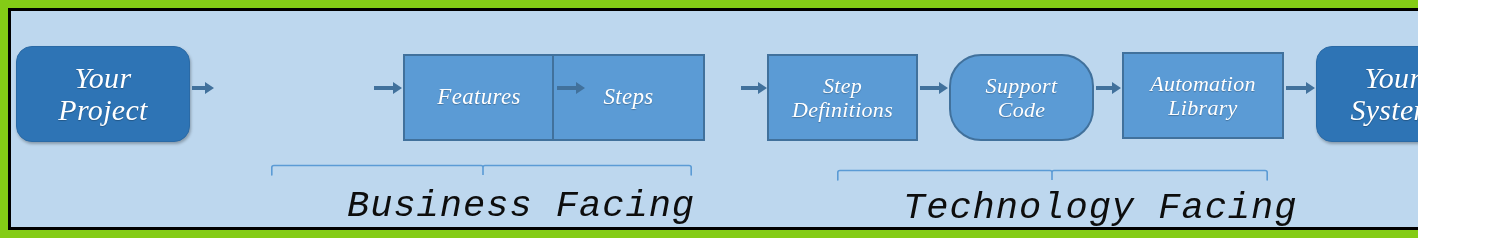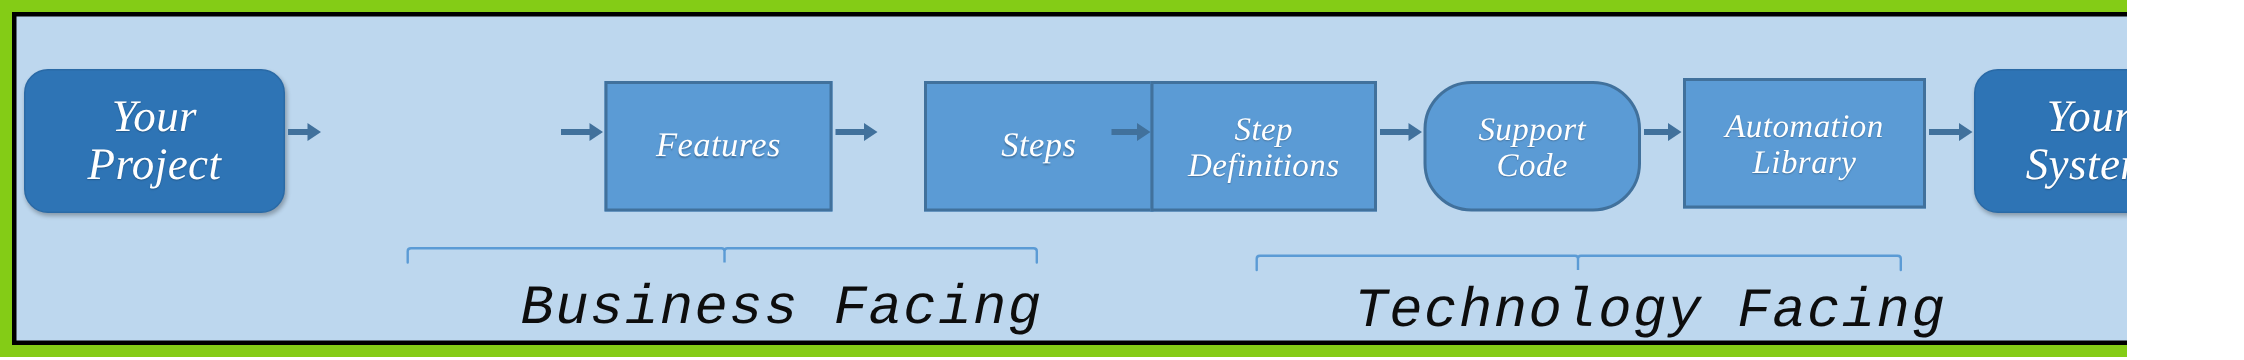--- a/index.html
+++ b/index.html
@@ -91,21 +91,21 @@
 
 <div id="canvas">
   <div id="frame" style="background: rgb(189, 215, 238); border-color: rgb(0, 0, 0);"></div>
   <div id="stage">
       <div class="node node-endpoint two-line" style="left: 16px; top: 46px; width: 174px; height: 96px; background: rgb(46, 116, 181);">
         <span>Your<br>Project</span>
       </div>
       <div class="node node-step" style="left: 403px; top: 54px; width: 152px; height: 87px; background: rgb(91, 155, 213); border-color: rgb(65, 113, 156);">
         <span>Features</span>
       </div>
-      <div class="node node-step" style="left: 616px; top: 54px; width: 153px; height: 87px; background: rgb(91, 155, 213); border-color: rgb(65, 113, 156);">
+      <div class="node node-step" style="left: 552px; top: 54px; width: 153px; height: 87px; background: rgb(91, 155, 213); border-color: rgb(65, 113, 156);">
         <span>Steps</span>
       </div>
       <div class="node node-step two-line" style="left: 767px; top: 54px; width: 151px; height: 87px; background: rgb(91, 155, 213); border-color: rgb(65, 113, 156); text-align: center;">
         <span>Step<br>Definitions</span>
       </div>
       <div class="node node-step two-line" style="left: 949px; top: 54px; width: 145px; height: 87px; background: rgb(91, 155, 213); border-color: rgb(65, 113, 156); border-radius: 32px;">
         <span>Support<br>Code</span>
       </div>
       <div class="node node-step two-line" style="left: 1122px; top: 52px; width: 162px; height: 87px; background: rgb(91, 155, 213); border-color: rgb(65, 113, 156);">
         <span>Automation<br>Library</span>

